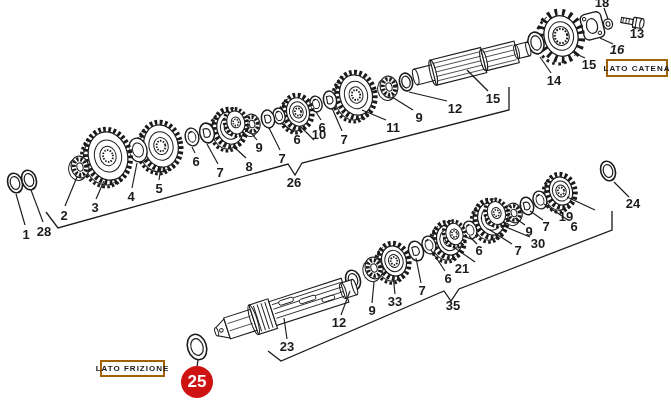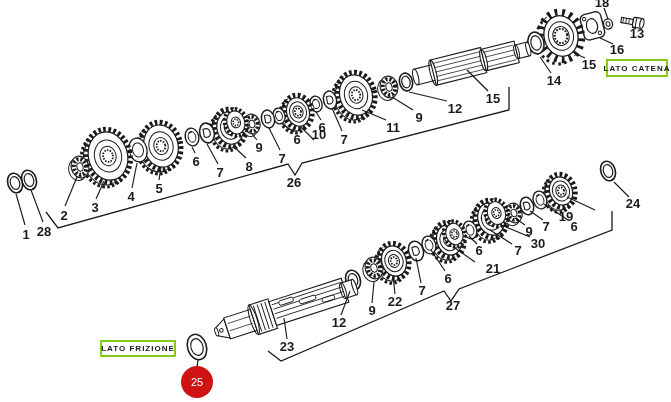--- a/index.html
+++ b/index.html
@@ -7,26 +7,26 @@
     position:relative;width:671px;height:402px;background:#ffffff;
     overflow:hidden;font-family:"Liberation Sans",sans-serif;
   }
   #diagram-svg{position:absolute;left:0;top:0;width:671px;height:402px;}
   .callout{
     position:absolute;transform:translate(-50%,-50%);
     font-weight:bold;font-size:13px;line-height:1;color:#1b1b1b;
     white-space:nowrap;user-select:none;
   }
   .side-label{
-    position:absolute;box-sizing:border-box;border:2px solid #84cc16;background:#ffffff;
+    position:absolute;box-sizing:border-box;border:2px solid #a16207;background:#ffffff;
     color:#1b1b1b;font-weight:bold;font-size:8px;letter-spacing:1px;
     display:flex;align-items:center;justify-content:center;white-space:nowrap;
   }
   .badge{
-    position:absolute;border-radius:50%;color:#ffffff;font-weight:normal;font-size:11px;
+    position:absolute;border-radius:50%;color:#ffffff;font-weight:bold;font-size:17px;
     display:flex;align-items:center;justify-content:center;user-select:none;
   }
 </style>
 </head>
 <body>
 
 <div id="stage">
   <svg id="diagram-svg" viewBox="0 0 671 402" xmlns="http://www.w3.org/2000/svg">
       <g transform="translate(633 22) rotate(10)">
         <rect x="-12" y="-2.6" width="12" height="5.2" fill="#fff" stroke="#1b1b1b" stroke-width="1.1"></rect>
@@ -349,25 +349,25 @@
       <line x1="515" y1="218" x2="525" y2="225" stroke="#1b1b1b" stroke-width="1.15"></line>
       <line x1="530" y1="211" x2="543" y2="220" stroke="#1b1b1b" stroke-width="1.15"></line>
       <line x1="544" y1="204" x2="568" y2="220" stroke="#1b1b1b" stroke-width="1.15"></line>
       <line x1="567" y1="197" x2="595" y2="210" stroke="#1b1b1b" stroke-width="1.15"></line>
       <line x1="614" y1="182" x2="629" y2="197" stroke="#1b1b1b" stroke-width="1.15"></line>
       <line x1="198" y1="360" x2="197" y2="367" stroke="#1b1b1b" stroke-width="1.3"></line>
     </svg>
 
   <div class="side-label" id="label-catena" style="left: 606px; top: 59px; width: 62px; height: 18px;">LATO CATENA</div>
 
-  <div class="side-label" id="label-frizione" style="left: 100px; top: 340px; width: 76px; height: 17px;">LATO FRIZIONE</div>
+  <div class="side-label" id="label-frizione" style="left: 100px; top: 360px; width: 65px; height: 17px;">LATO FRIZIONE</div>
 
   <div class="badge" id="badge-25" style="left: 181px; top: 366px; width: 32px; height: 32px; background: rgb(206, 19, 18); color: rgb(255, 255, 255);">25</div>
 <div class="callout" style="left: 294px; top: 182px;">26</div>
-    <div class="callout" style="left: 453px; top: 305px;">27</div>
+    <div class="callout" style="left: 453px; top: 305px;">35</div>
     <div class="callout" style="left: 26px; top: 234px;">1</div>
     <div class="callout" style="left: 44px; top: 231px; text-align: right;">28</div>
     <div class="callout" style="left: 64px; top: 215px;">2</div>
     <div class="callout" style="left: 95px; top: 207px;">3</div>
     <div class="callout" style="left: 131px; top: 196px;">4</div>
     <div class="callout" style="left: 159px; top: 188px;">5</div>
     <div class="callout" style="left: 196px; top: 161px;">6</div>
     <div class="callout" style="left: 220px; top: 172px;">7</div>
     <div class="callout" style="left: 249px; top: 166px;">8</div>
     <div class="callout" style="left: 259px; top: 147px;">9</div>
@@ -375,30 +375,30 @@
     <div class="callout" style="left: 297px; top: 139px;">6</div>
     <div class="callout" style="left: 319px; top: 134px;">10</div>
     <div class="callout" style="left: 322px; top: 127px;">6</div>
     <div class="callout" style="left: 344px; top: 139px;">7</div>
     <div class="callout" style="left: 393px; top: 127px;">11</div>
     <div class="callout" style="left: 419px; top: 117px;">9</div>
     <div class="callout" style="left: 455px; top: 108px;">12</div>
     <div class="callout" style="left: 493px; top: 98px;">15</div>
     <div class="callout" style="left: 554px; top: 80px;">14</div>
     <div class="callout" style="left: 589px; top: 64px;">15</div>
-    <div class="callout" style="left: 617px; top: 49px;">16</div>
+    <div class="callout" style="left: 617px; top: 49px; font-style: italic;">16</div>
     <div class="callout" style="left: 637px; top: 33px;">13</div>
     <div class="callout" style="left: 602px; top: 2px;">18</div>
     <div class="callout" style="left: 287px; top: 346px;">23</div>
     <div class="callout" style="left: 339px; top: 322px;">12</div>
     <div class="callout" style="left: 372px; top: 310px;">9</div>
-    <div class="callout" style="left: 395px; top: 301px;">22</div>
+    <div class="callout" style="left: 395px; top: 301px;">33</div>
     <div class="callout" style="left: 422px; top: 290px;">7</div>
     <div class="callout" style="left: 448px; top: 278px;">6</div>
-    <div class="callout" style="left: 493px; top: 268px;">21</div>
+    <div class="callout" style="left: 462px; top: 268px;">21</div>
     <div class="callout" style="left: 479px; top: 250px;">6</div>
     <div class="callout" style="left: 518px; top: 250px;">7</div>
     <div class="callout" style="left: 538px; top: 243px;">30</div>
     <div class="callout" style="left: 529px; top: 231px;">9</div>
     <div class="callout" style="left: 546px; top: 226px;">7</div>
     <div class="callout" style="left: 574px; top: 226px;">6</div>
     <div class="callout" style="left: 566px; top: 216px;">19</div>
     <div class="callout" style="left: 633px; top: 203px;">24</div>
   </div>
 

